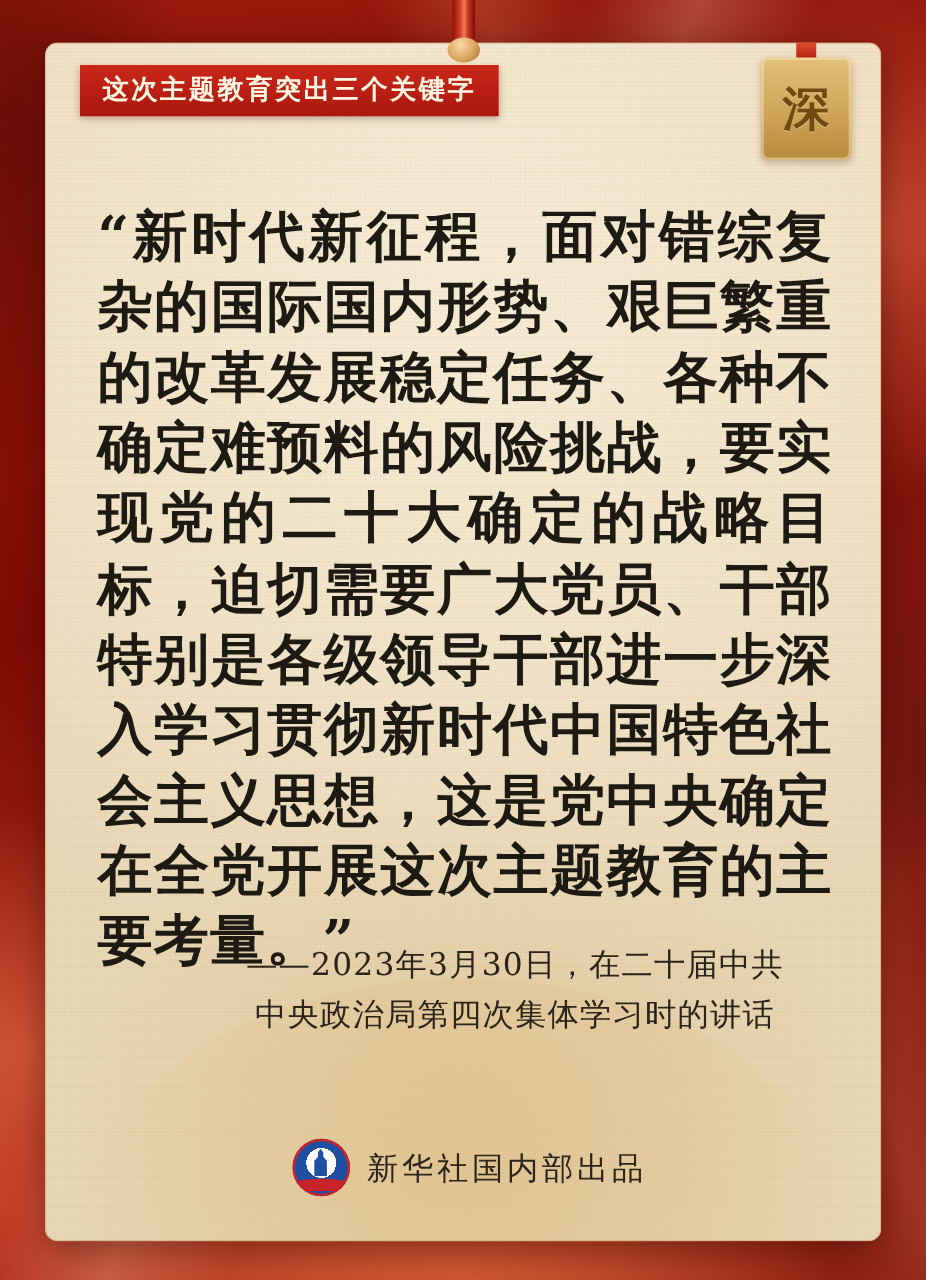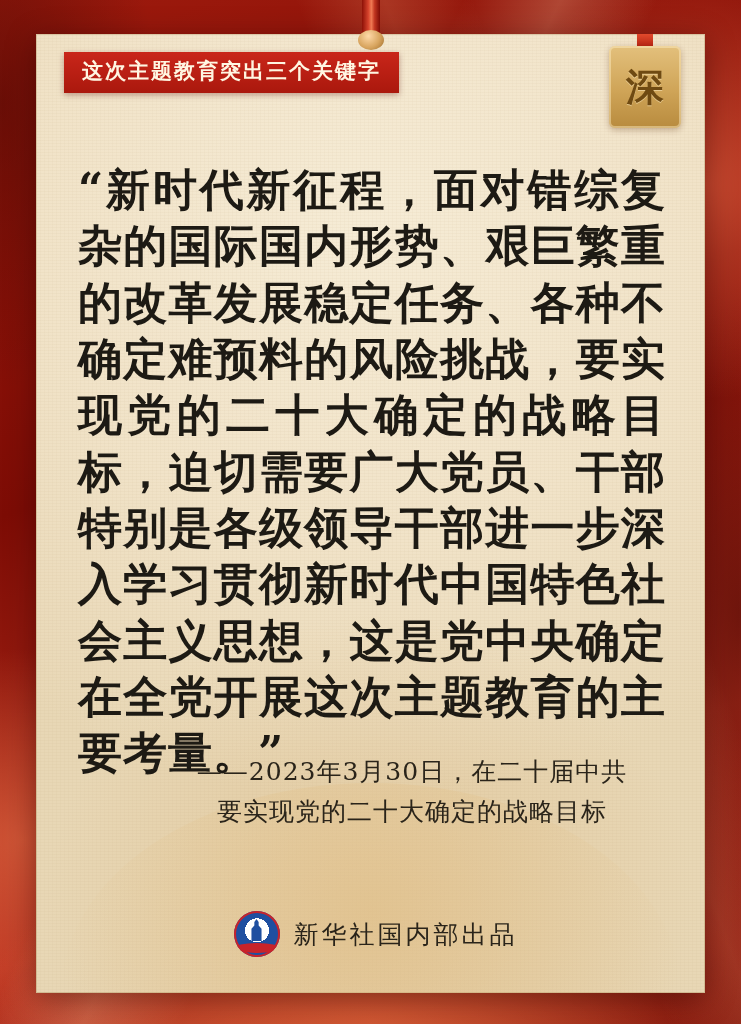--- a/index.html
+++ b/index.html
@@ -79,21 +79,21 @@
     z-index: 5;
   }
 
   
   .paper {
     position: absolute;
     left: 36px;
     top: 34px;
     width: 669px;
     height: 959px;
-    border-radius: 0;
+    border-radius: 10px;
     background:
       radial-gradient(ellipse 70% 45% at 50% 92%, rgba(214,176,118,.38), rgba(214,176,118,0) 70%),
       radial-gradient(ellipse 90% 60% at 50% 20%, #f6ecd6 0%, #f1e3c8 55%, #e8d7b5 100%);
     box-shadow: 0 6px 28px rgba(40,4,2,.45), 0 0 0 1px rgba(150,110,60,.25) inset;
     overflow: hidden;
   }
   .paper-texture {
     position: absolute;
     inset: 0;
     opacity: .5;
@@ -258,21 +258,21 @@
 
     <div class="seal-cap"></div>
     <div class="seal">
       <span class="seal-char">深</span>
     </div>
 
     <div class="quote">“新时代新征程，面对错综复杂的国际国内形势、艰巨繁重的改革发展稳定任务、各种不确定难预料的风险挑战，要实现党的二十大确定的战略目标，迫切需要广大党员、干部特别是各级领导干部进一步深入学习贯彻新时代中国特色社会主义思想，这是党中央确定在全党开展这次主题教育的主要考量。”</div>
 
     <div class="attribution">
       <span>——2023年3月30日，在二十届中共</span>
-      <span class="line2">要实现党的二十大确定的战略目标</span>
+      <span class="line2">中央政治局第四次集体学习时的讲话</span>
     </div>
 
     <div class="footer">
       <div class="logo-badge"></div>
       <div class="footer-text">新华社国内部出品</div>
     </div>
   </div>
 </div>
 
 </body></html>

